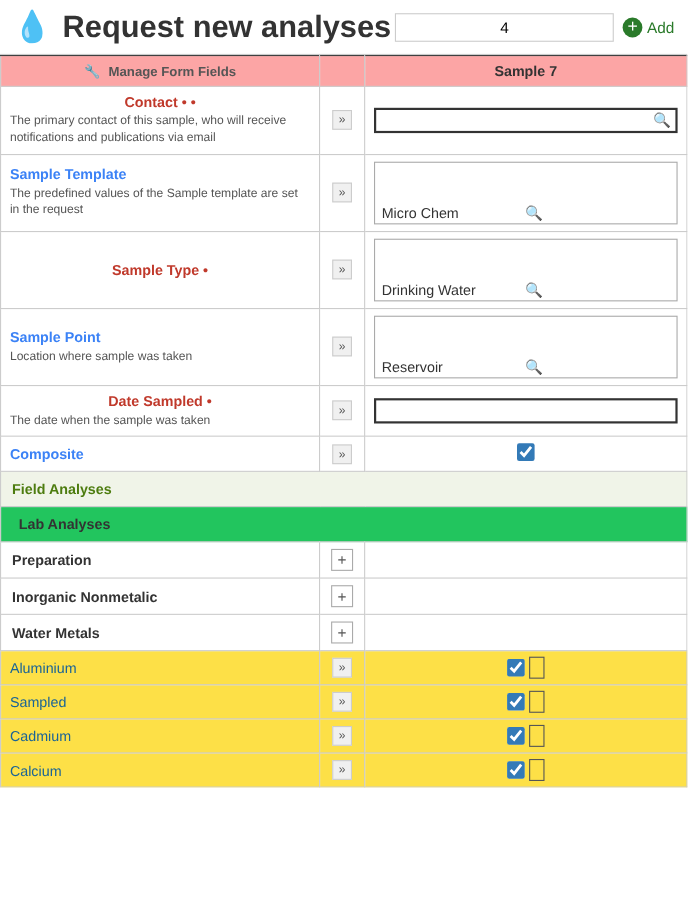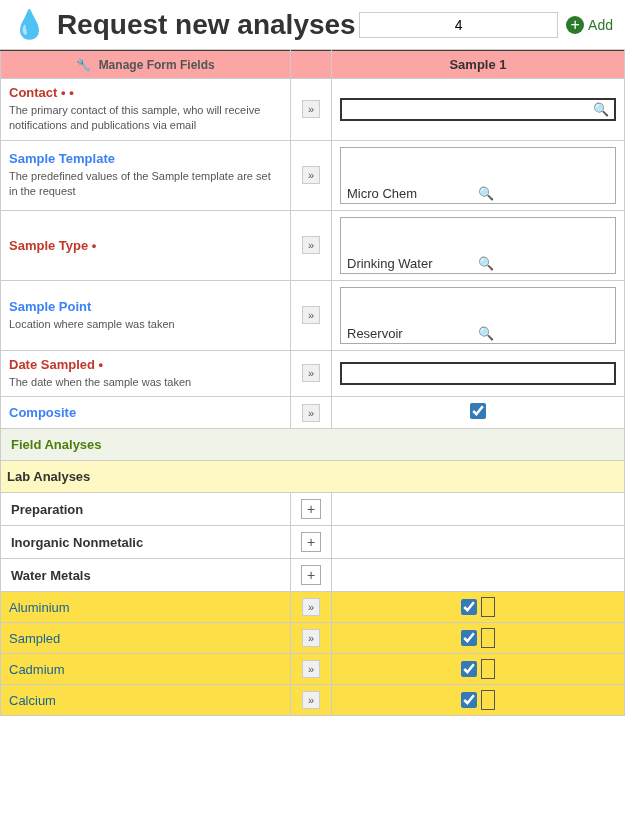--- a/index.html
+++ b/index.html
@@ -41,21 +41,21 @@
       border-top: 1px solid #404040;
     }
     .manage-fields {
       color: #666; font-size: 12px; text-align: left; padding: 6px 10px;
     }
     .manage-fields a { color: #555; text-decoration: none; }
     .manage-icon { margin-right: 4px; }
 
     
     .field-label-cell { background: #fff; padding: 8px 10px; }
-    .field-label-main { font-weight: bold; color: #1a6496; }
+    .field-label-main { font-weight: bold; color: #1a6496; text-align: center; }
     .field-label-main.required { color: #c0392b; }
     .field-label-main.required::after { content: ' •'; color: #c0392b; }
     .field-label-desc { color: #555; font-size: 11px; margin-top: 3px; line-height: 1.4; }
     .field-label-plain { font-weight: bold; color: #3b82f6; }
 
     .arrow-cell { text-align: center; vertical-align: middle; }
     .arrow-btn {
       display: inline-flex; align-items: center; justify-content: center;
       background: #f0f0f0; border: 1px solid #ccc; padding: 2px 5px;
       cursor: pointer; font-size: 11px; color: #555;
@@ -118,21 +118,21 @@
 <table class="main-table">
   <thead>
     <tr class="header-row">
       <th class="col-label manage-fields">
         <a href="#">
           <span class="manage-icon">🔧</span>
           <span>Manage Form Fields</span>
         </a>
       </th>
       <th class="col-arrow"></th>
-      <th class="col-sample">Sample 1</th>
+      <th class="col-sample">Sample 7</th>
     </tr>
   </thead>
   <tbody id="form-body">
 
     <tr>
       <td class="field-label-cell col-label">
         <div class="field-label-main required" style="color:#c0392b">Contact <span style="color:#c0392b">•</span></div>
         <div class="field-label-desc">The primary contact of this sample, who will receive notifications and publications via email</div>
       </td>
       <td class="arrow-cell col-arrow">
@@ -218,21 +218,21 @@
       <td class="sample-col-cell" style="text-align:center;">
         <input type="checkbox" checked="" style="width: 16px; height: 16px; accent-color: rgb(51, 122, 183);">
       </td>
     </tr>
 
     <tr class="section-field-analyses">
       <td colspan="3" style="background:#f0f4e8;font-weight:bold;padding:8px 10px;">Field Analyses</td>
     </tr>
 
     <tr class="section-lab-analyses">
-      <td colspan="3" style="background:#fef9c3;font-weight:bold;padding:8px 6px;">Lab Analyses</td>
+      <td colspan="3" style="background:#22c55e;font-weight:bold;padding:8px 16px;">Lab Analyses</td>
     </tr>
 
     <tr class="subcategory-row">
       <td style="font-weight:bold;padding:6px 10px;">
         <span>Preparation</span>
       </td>
       <td class="arrow-cell">
         <button class="plus-btn">+</button>
       </td>
       <td></td>

